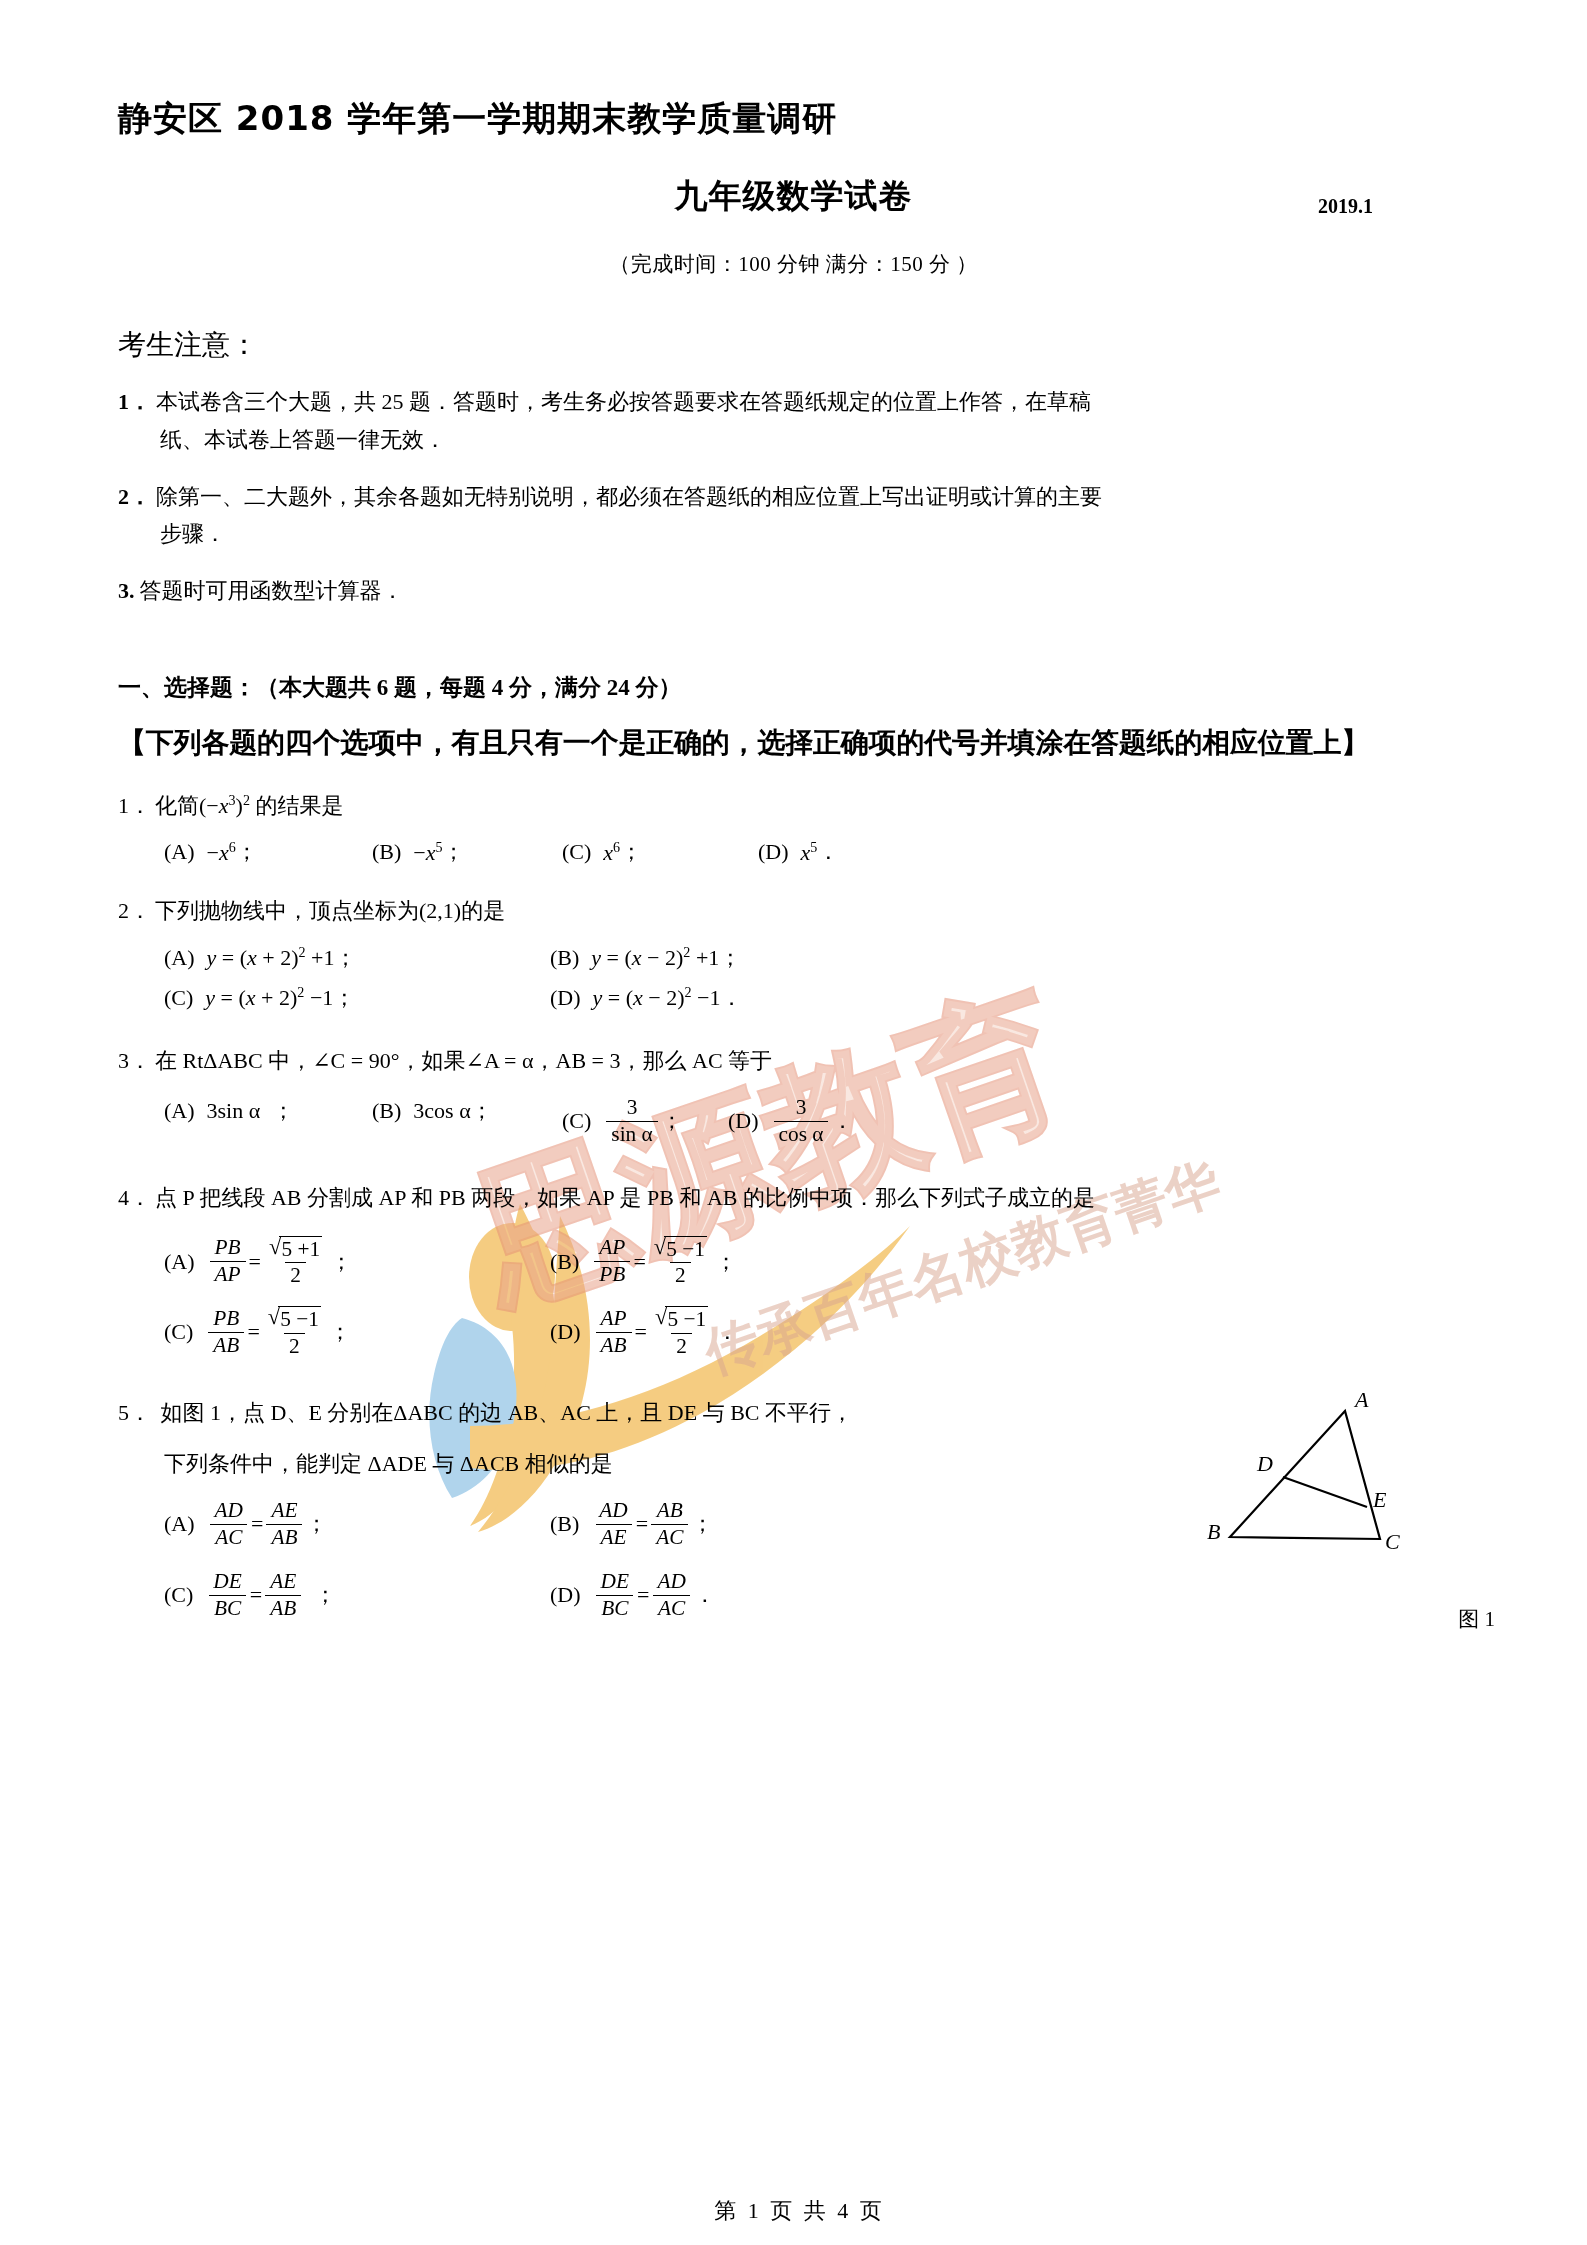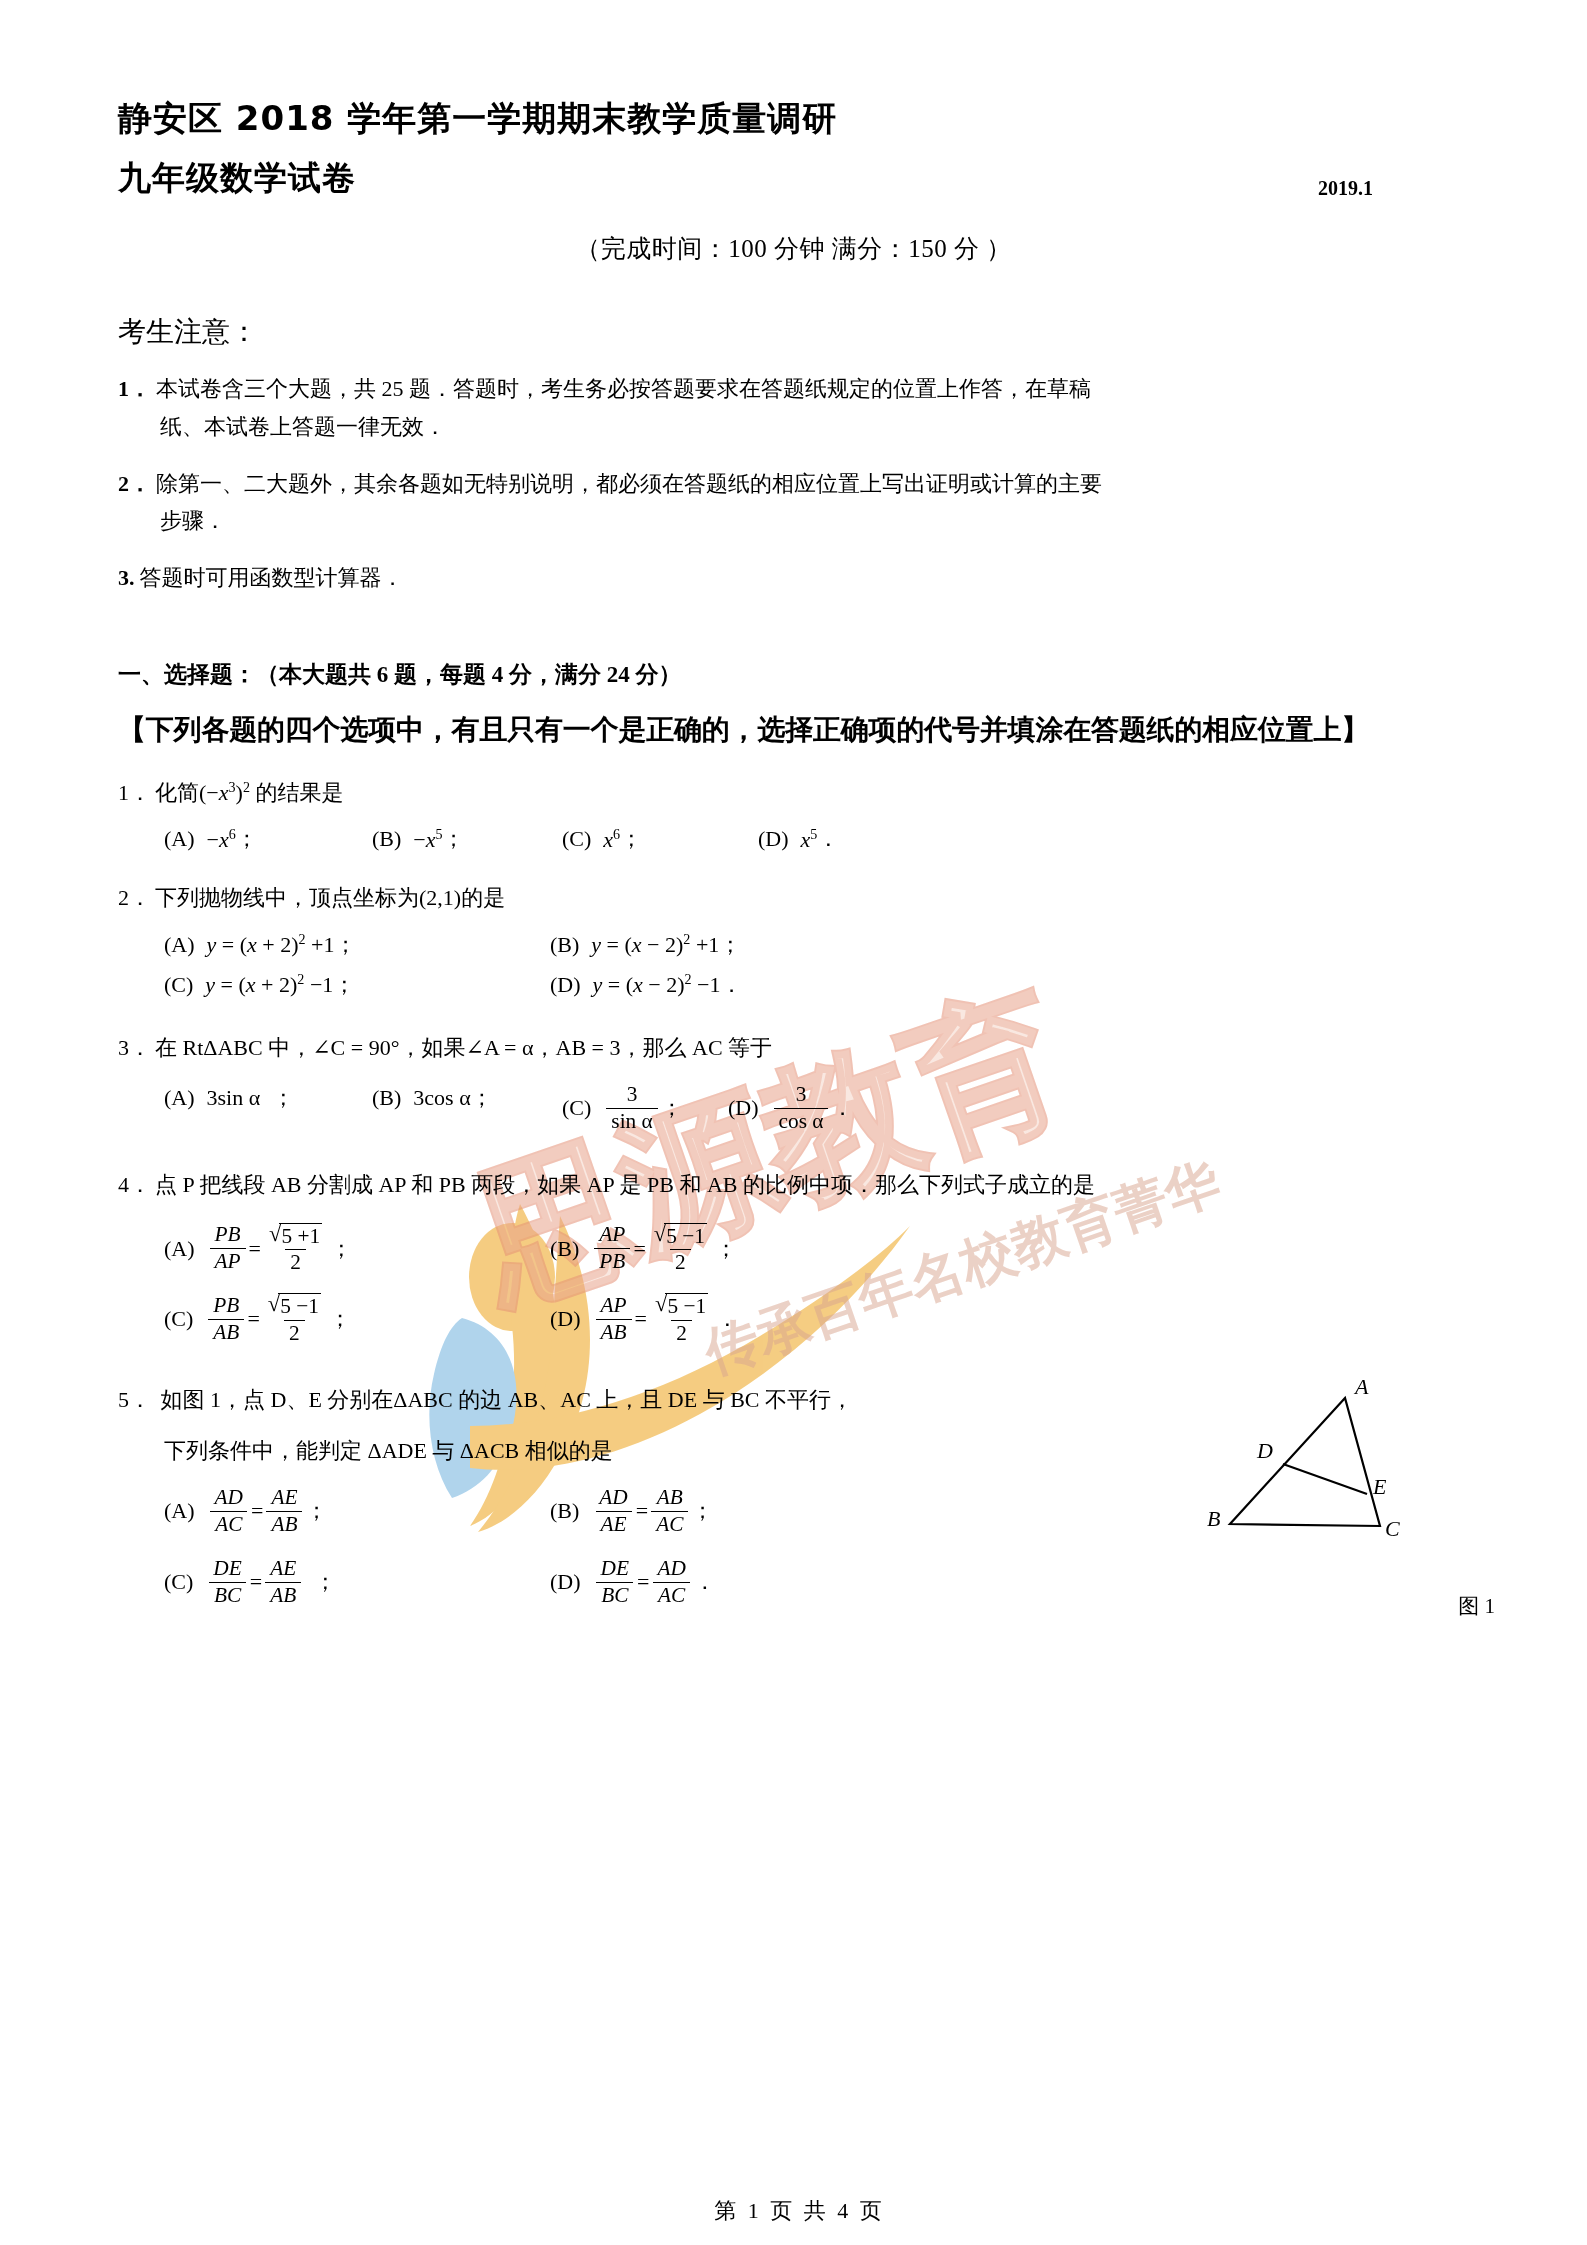--- a/index.html
+++ b/index.html
@@ -42,41 +42,41 @@
 
   .title-main {
     font-size: 34px;
     font-weight: bold;
     letter-spacing: 1px;
     margin-top: 96px;
     font-family: "DejaVu Sans", "Liberation Sans", sans-serif;
   }
   .title-row {
     position: relative;
-    text-align: left;
-    margin-top: 14px;
+    text-align: center;
+    margin-top: 32px;
     height: 46px;
   }
   .title-sub {
     font-size: 33px;
     font-weight: bold;
     letter-spacing: 1px;
     font-family: "DejaVu Sans", "Liberation Sans", sans-serif;
   }
   .title-date {
     position: absolute;
     right: 96px;
     bottom: 2px;
     font-size: 20px;
     font-weight: bold;
     font-family: "Liberation Serif", serif;
   }
   .title-time {
     text-align: center;
-    font-size: 25px;
+    font-size: 21px;
     margin-top: 30px;
     letter-spacing: 0.5px;
   }
 
   .notice-head {
     font-size: 28px;
     margin-top: 48px;
   }
   .notice-item {
     font-size: 22px;

